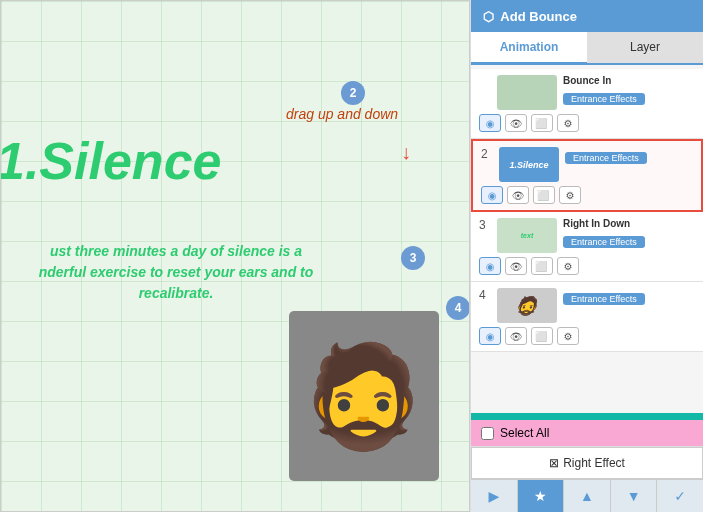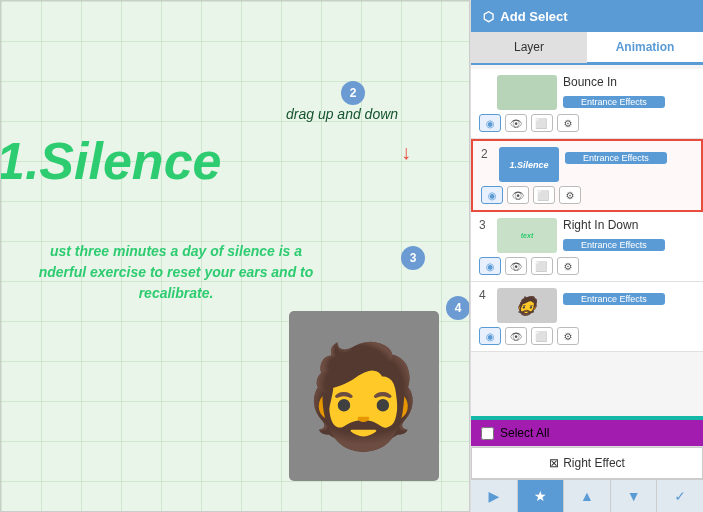--- a/index.html
+++ b/index.html
@@ -35,21 +35,21 @@
       display: flex; align-items: center; justify-content: center;
     }
 
     .badge-2 { top: 80px; left: 340px; }
     .badge-3 { top: 245px; left: 400px; }
     .badge-4 { top: 295px; left: 445px; }
 
     .drag-text {
       position: absolute;
       top: 105px; left: 285px;
-      color: #14532d;
+      color: #c2410c;
       font-size: 14px;
       font-style: italic;
     }
 
     .drag-arrow {
       position: absolute;
       top: 140px; left: 400px;
       color: #e74c3c;
       font-size: 20px;
     }
@@ -181,32 +181,32 @@
     .anim-thumb.blue {
       background: #5b9bd5;
       color: white;
     }
 
     .anim-info {
       flex: 1;
     }
 
     .anim-name {
-      font-size: 12px;
-      font-weight: normal;
+      font-size: 10px;
+      font-weight: bold;
       color: #333;
       margin-bottom: 2px;
     }
 
     .anim-badge {
       display: inline-block;
       background: #5b9bd5;
       color: white;
       font-size: 9px;
-      padding: 1px 18px;
+      padding: 1px 8px;
       border-radius: 3px;
     }
 
     .anim-controls {
       display: flex;
       gap: 4px;
       margin-top: 4px;
       align-items: center;
     }
 
@@ -222,22 +222,22 @@
     }
 
     .ctrl-btn.active {
       background: #e8f0fe;
       border-color: #5b9bd5;
       color: #5b9bd5;
     }
 
     
     .panel-bottom {
-      border-top: 4px solid #14b8a6;
-      background: #a21caf;
+      border-top: 7px solid #14b8a6;
+      background: #f9a8d4;
     }
 
     .select-all-row {
       display: flex;
       align-items: center;
       padding: 6px 10px;
       gap: 6px;
       font-size: 12px;
       border-bottom: 1px solid #ddd;
     }
@@ -317,29 +317,29 @@
 
   <div class="character-img">
     <div class="silhouette">🧔</div>
   </div>
 </div>
 
 <div class="right-panel">
 
   <div class="panel-header">
     <span>⬡</span>
-    <span>Add Select</span>
+    <span>Add Bounce</span>
   </div>
 
   <div class="tabs-row">
+    <div class="tab active">
+      <span>Animation</span>
+    </div>
     <div class="tab">
       <span>Layer</span>
-    </div>
-    <div class="tab active">
-      <span>Animation</span>
     </div>
   </div>
 
   <div class="animation-list">
 
     <div class="anim-item">
       <div class="anim-item-header">
         <span class="anim-num"></span>
         <div class="anim-thumb" style="background:#b8d4b8;"></div>
         <div class="anim-info">

